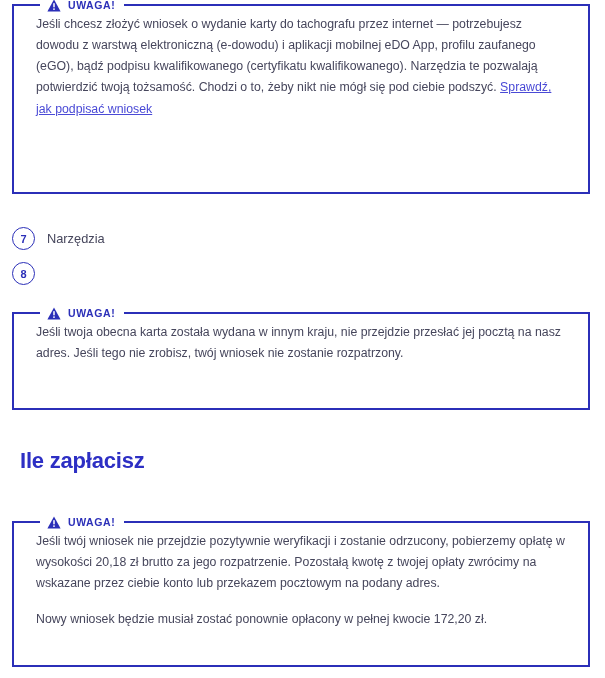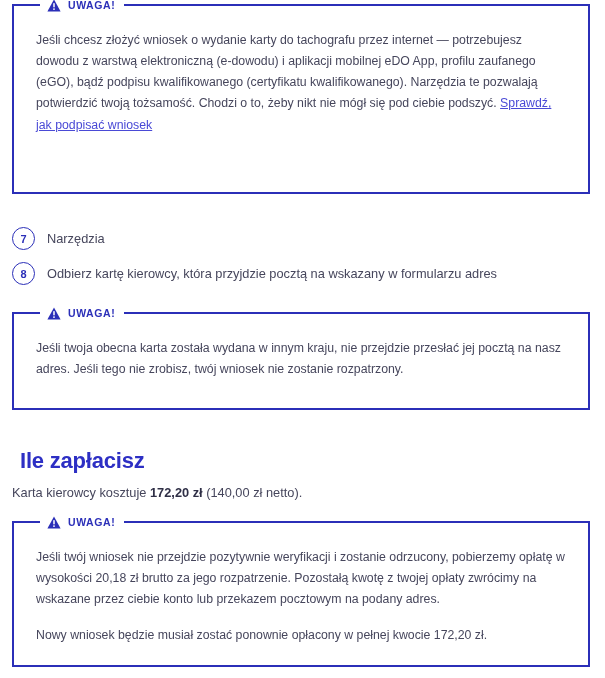--- a/index.html
+++ b/index.html
@@ -50,21 +50,21 @@
     flex: 0 0 auto;
   }
   .warn-title {
     color: #2b2fb8;
     font-size: 10.5px;
     font-weight: bold;
     letter-spacing: 0.6px;
     white-space: nowrap;
   }
   .warn-body {
-    padding: 24px 22px 10px 22px;
+    padding: 8px 22px 10px 22px;
   }
   .warn-body p {
     margin: 0 0 15px 0;
     font-size: 12.3px;
     line-height: 1.72;
     color: #46465c;
   }
   .warn-body p:last-child {
     margin-bottom: 0;
   }
@@ -154,42 +154,38 @@
     </div>
   </div>
 
   <div class="step" style="top:227px;">
     <span class="step-num">7</span>
     <span class="step-text">Narzędzia</span>
   </div>
 
   <div class="step" style="top:262px;">
     <span class="step-num">8</span>
-    <span class="step-text">Odbierz kartę kierowcy, która przyjdzie pocztą na wskazany w formularzu adres</span>
   </div>
 
   <div class="warn-box" style="left:12px; top:312px; width:578px; height:98px;">
     <div class="warn-legend">
       <svg class="warn-icon" viewBox="0 0 14 13" aria-hidden="true">
         <path d="M7 0.4 L13.6 12.4 L0.4 12.4 Z" fill="#2b2fb8"></path>
         <rect x="6.25" y="4.1" width="1.5" height="4.3" rx="0.7" fill="#ffffff"></rect>
         <circle cx="7" cy="10.1" r="0.95" fill="#ffffff"></circle>
       </svg>
       <span class="warn-title">UWAGA!</span>
     </div>
     <div class="warn-body">
       <p>Jeśli twoja obecna karta została wydana w innym kraju, nie przejdzie przesłać jej pocztą na nasz adres. Jeśli tego nie zrobisz, twój wniosek nie zostanie rozpatrzony.</p>
     </div>
   </div>
 
   <h2 class="section-heading" style="top:448px;">Ile zapłacisz</h2>
 
-  <p class="section-para" style="top:483px;">
-    <span>Karta kierowcy kosztuje </span><span class="nowrap-bold">172,20 zł</span><span> (140,00 zł netto).</span>
-  </p>
 
   <div class="warn-box" style="left:12px; top:521px; width:578px; height:146px;">
     <div class="warn-legend">
       <svg class="warn-icon" viewBox="0 0 14 13" aria-hidden="true">
         <path d="M7 0.4 L13.6 12.4 L0.4 12.4 Z" fill="#2b2fb8"></path>
         <rect x="6.25" y="4.1" width="1.5" height="4.3" rx="0.7" fill="#ffffff"></rect>
         <circle cx="7" cy="10.1" r="0.95" fill="#ffffff"></circle>
       </svg>
       <span class="warn-title">UWAGA!</span>
     </div>

